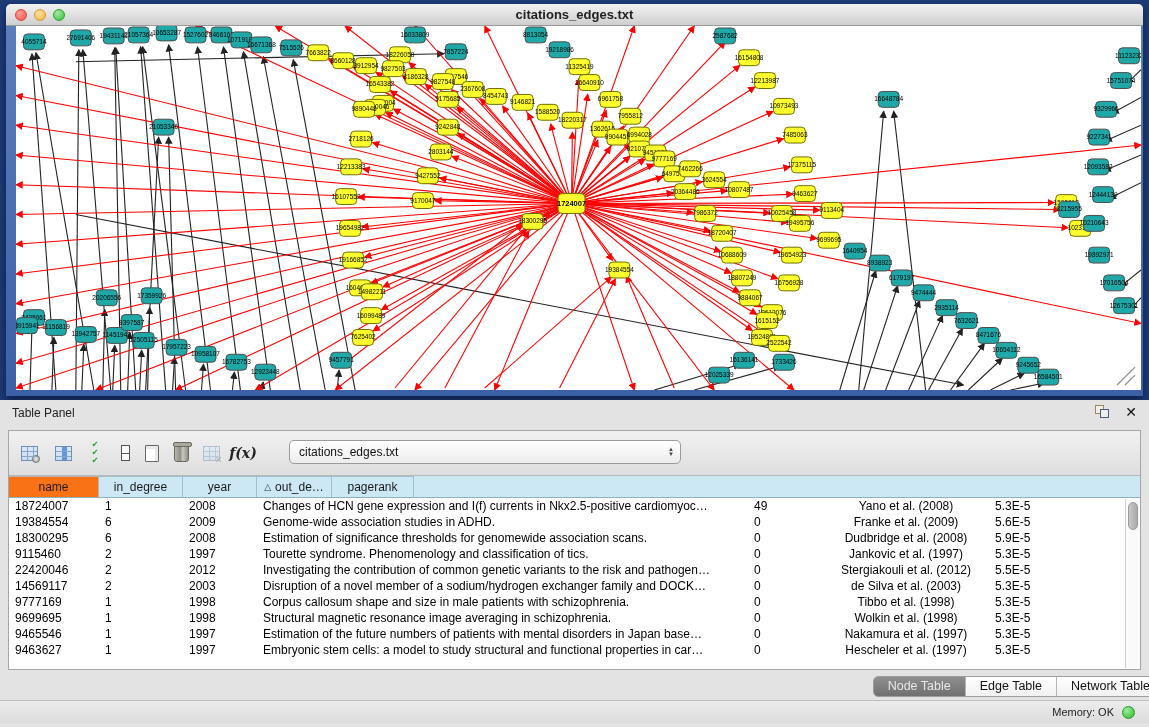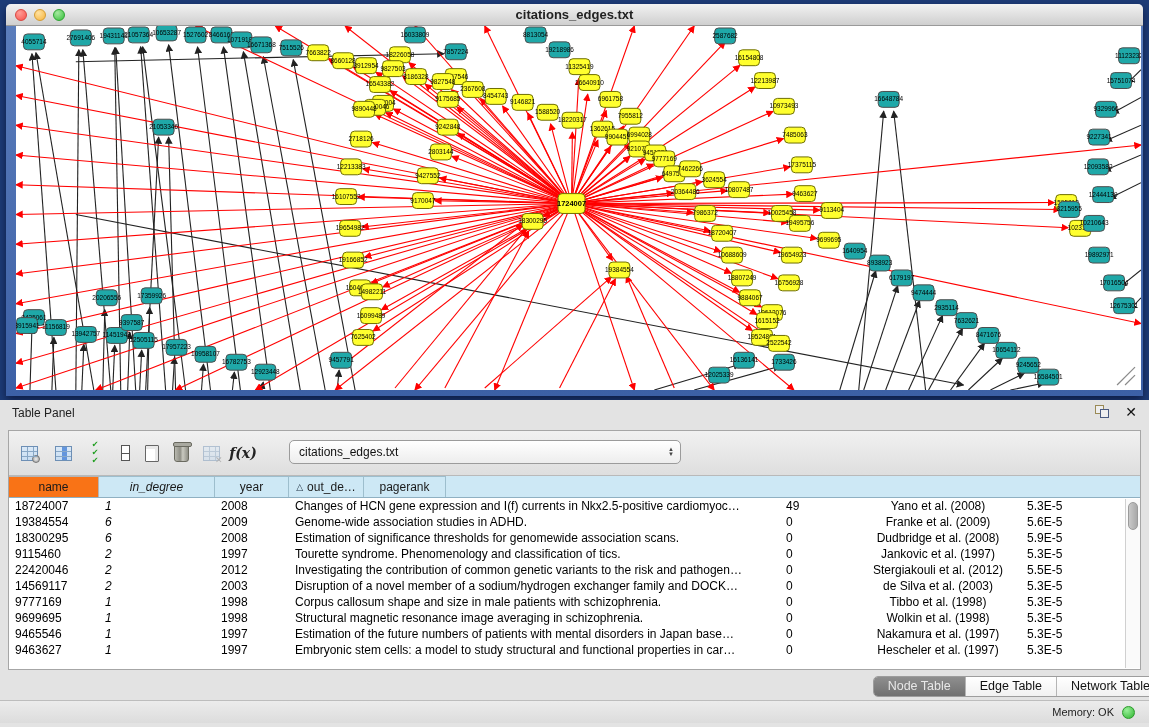--- a/index.html
+++ b/index.html
@@ -45,21 +45,21 @@
   .combo-stepper span { font-size:6px; line-height:5px; }
 
   .thead { display:flex; height:22px; border-bottom:1px solid #8fb0c2; background:#cde8f5; }
   .th { border-right:1px solid #9dbecd; border-top:1px solid #9dbecd; font-size:12px; color:#1a1a1a;
         display:flex; align-items:center; justify-content:center; overflow:hidden; white-space:nowrap; }
   .th.namehdr { background:#f97316; border-right:1px solid #b5b5b5; border-top:1px solid #b5b5b5; }
   .sort-tri { font-size:9px; margin-right:4px; color:#234; }
   .tbody { position:relative; }
   .tr { display:flex; height:16px; line-height:16px; font-size:12px; color:#000; white-space:nowrap; }
   .td { overflow:hidden; padding-left:6px; }
-  .c0{width:90px;} .c1{width:116px;font-style:italic;} .c2{width:74px;} .c3{width:491px;} .c4{width:75px;} .c5{width:166px; text-align:center; padding-left:0;} .c6{width:82px;}
+  .c0{width:90px;} .c1{width:84px;} .c2{width:74px;} .c3{width:491px;} .c4{width:75px;} .c5{width:166px; text-align:center; padding-left:0;} .c6{width:82px;}
   .vscroll { position:absolute; right:0; top:68px; bottom:1px; width:15px; background:#fafafa; border-left:1px solid #d0d0d0; }
   .vthumb { position:absolute; left:2px; top:3px; width:10px; height:28px; border-radius:6px; background:linear-gradient(90deg,#c9c9c9,#a9a9a9); border:1px solid #9b9b9b; }
 
   .tab-bar { position:absolute; left:16px; top:272px; width:100%; height:28px; display:flex; justify-content:flex-end; align-items:center; }
   .seg { display:flex; border:1px solid #9d9d9d; border-radius:5px; overflow:hidden; background:#fff; height:21px; }
   .seg .tab { padding:0 14px; font-size:12.5px; display:flex; align-items:center; color:#111; border-right:1px solid #b5b5b5; background:linear-gradient(#fff,#f1f1f1); }
   .seg .tab:last-child { border-right:none; }
   .seg .tab.sel { background:linear-gradient(#8f8f8f,#707070); color:#e8e8e8; }
 
   .status-bar { position:absolute; left:0; top:300px; width:100%; height:23px; border-top:1px solid #bdbdbd;

